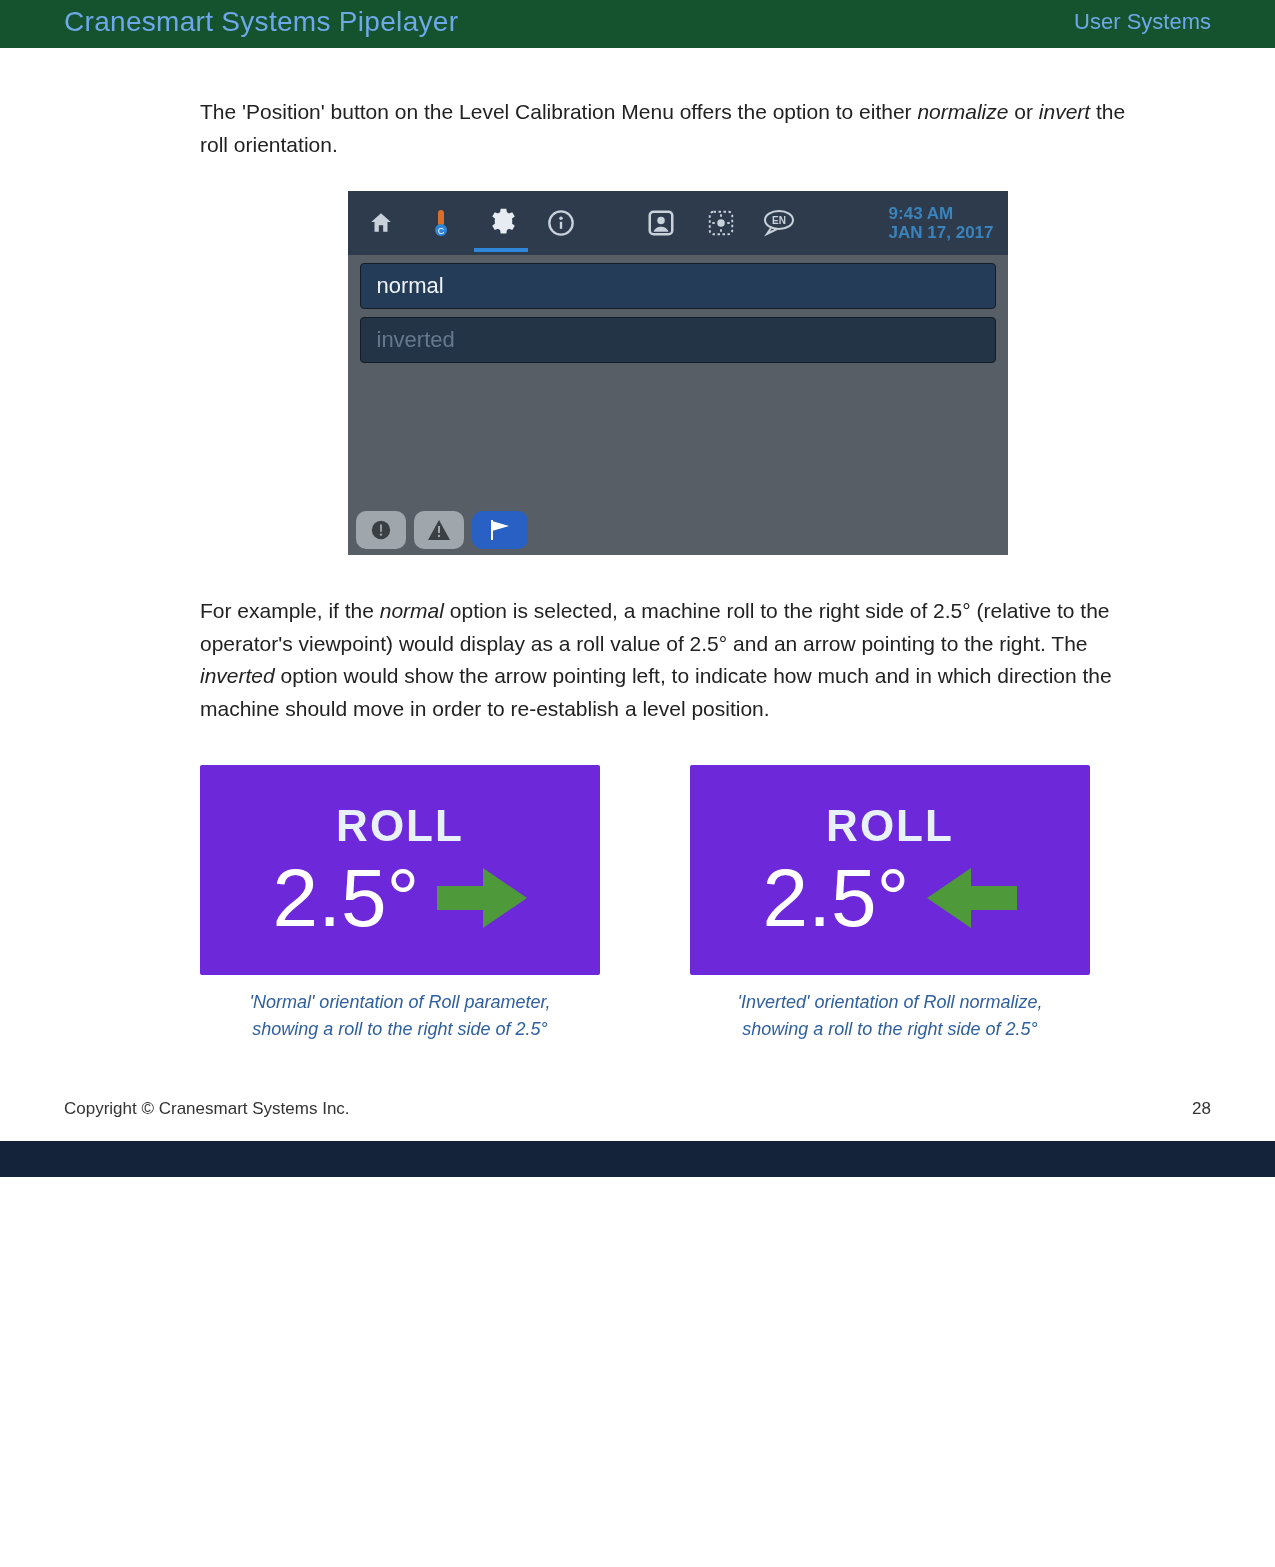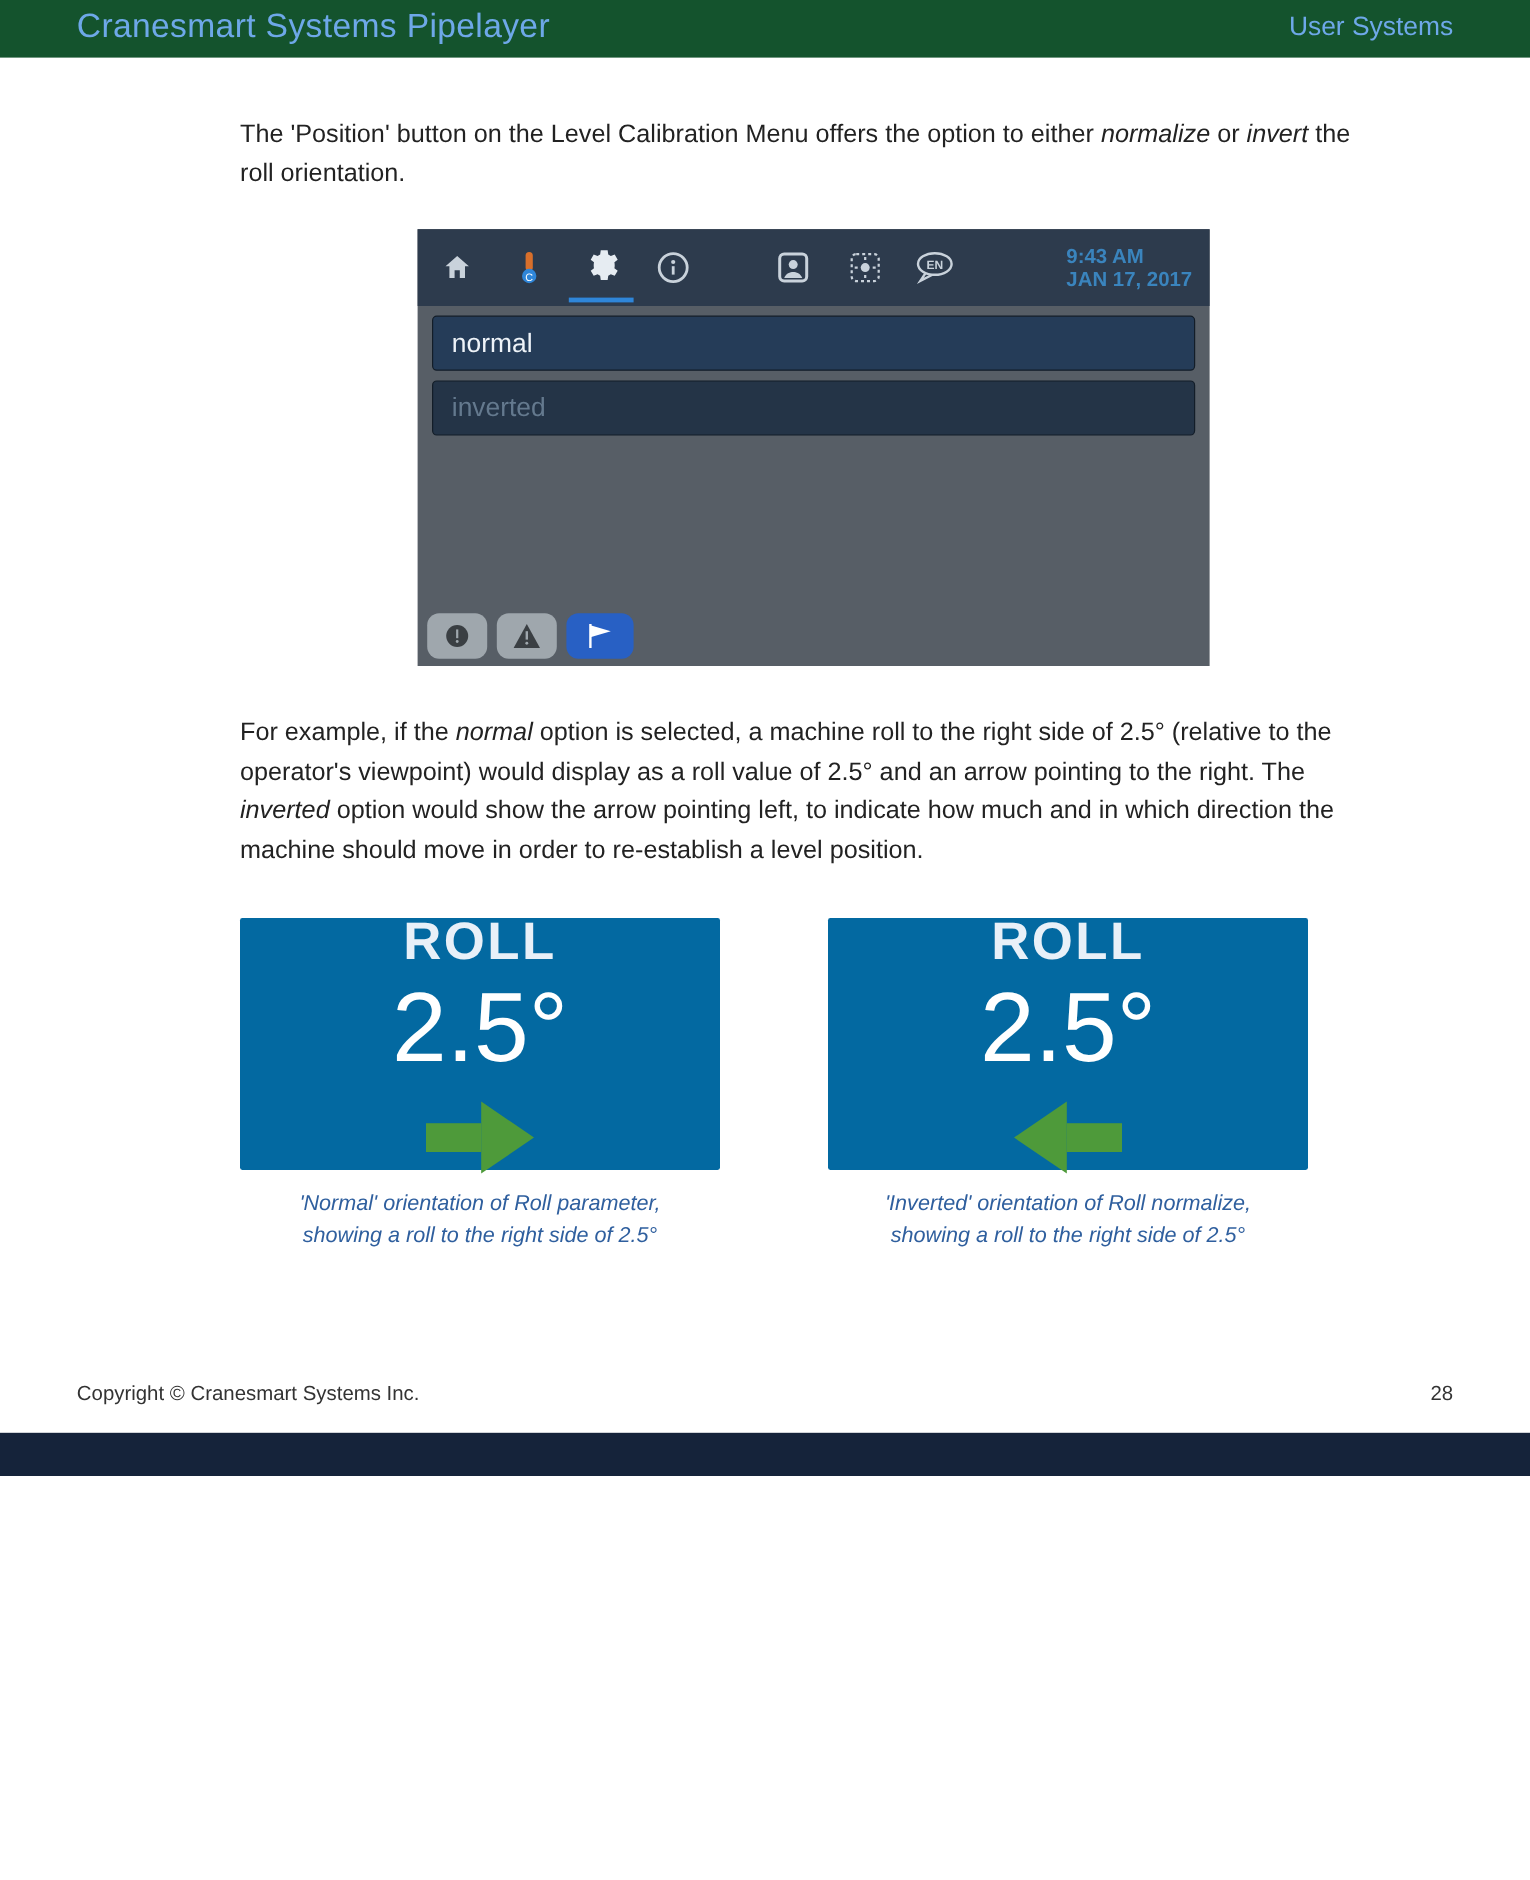--- a/index.html
+++ b/index.html
@@ -149,60 +149,59 @@
     display: flex;
     gap: 90px;
     margin-top: 40px;
     justify-content: flex-start;
   }
   .roll-col {
     width: 400px;
   }
   .roll-tile {
     height: 210px;
-    background: #0369a1;
+    background: #6d28d9;
     border-radius: 2px;
     display: flex;
     flex-direction: column;
     align-items: center;
     justify-content: center;
     gap: 6px;
   }
   .roll-title {
     color: #e8f0f8;
     font-size: 44px;
     font-weight: 700;
     letter-spacing: 2px;
   }
   .roll-val-row {
     display: flex;
     align-items: center;
     gap: 18px;
-    flex-direction: column;
   }
   .roll-val {
     color: #fff;
     font-size: 82px;
     font-weight: 300;
     line-height: 1;
   }
   .roll-caption {
     color: #2f5f9e;
     font-style: italic;
     font-size: 18px;
     text-align: center;
     line-height: 1.5;
     margin-top: 14px;
   }
   .footer {
     display: flex;
     justify-content: space-between;
     align-items: center;
     padding: 0 64px;
-    margin-top: 109px;
+    margin-top: 56px;
     font-size: 17px;
     color: #333;
   }
   .bottombar {
     height: 36px;
     background: #15233a;
     margin-top: 22px;
   }
   svg { display: block; }
 </style>

